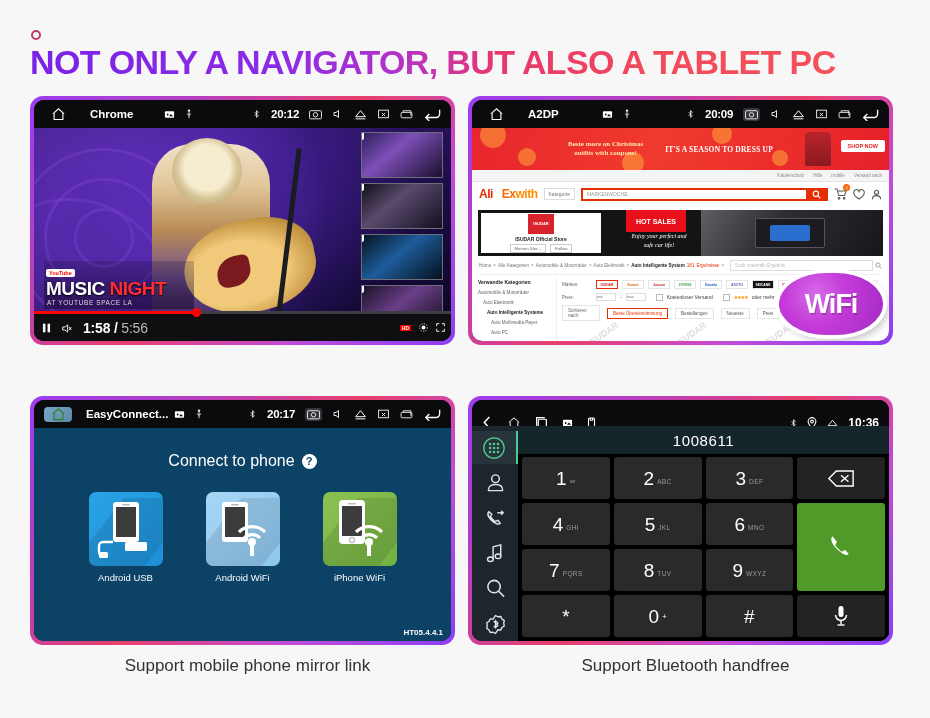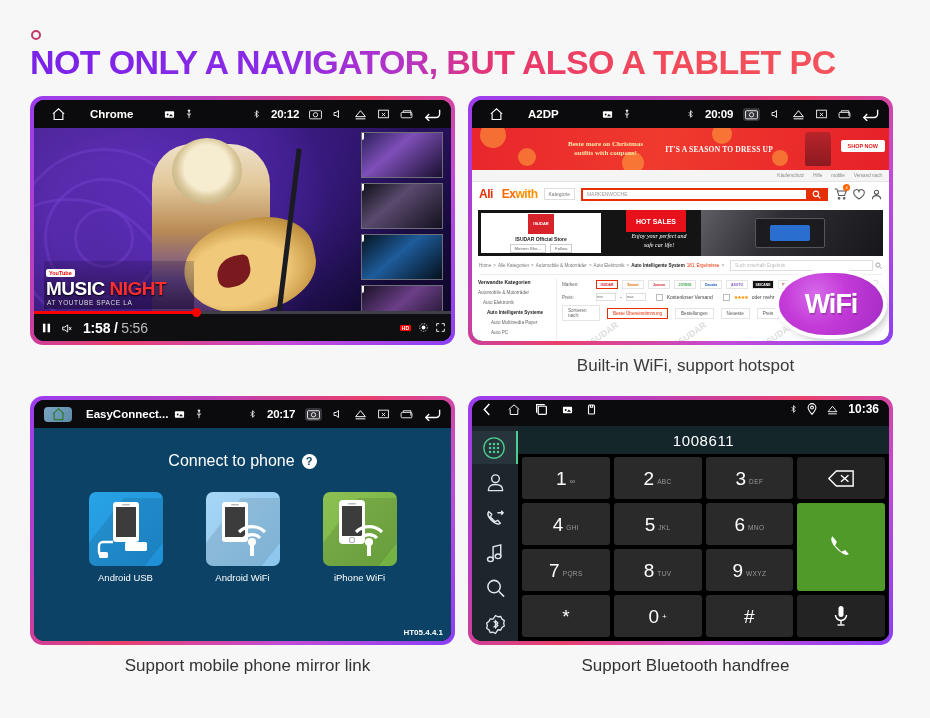--- a/index.html
+++ b/index.html
@@ -223,21 +223,21 @@
   .ec-ico { width:74px; height:74px; border-radius:7px; position:relative; overflow:hidden; }
   .ec-ico.usb  { background: linear-gradient(135deg,#29a3e6 0%,#1e8fd6 100%); }
   .ec-ico.awifi{ background: linear-gradient(135deg,#a7d6f5 0%,#8cc6ee 100%); }
   .ec-ico.iwifi{ background: linear-gradient(135deg,#8cc152 0%,#72b042 100%); }
   .ec-shadow { position:absolute; right:-6px; top:6px; width:74px; height:74px;
                background: rgba(0,0,0,.10); transform: skewX(-38deg); }
   .ec-lbl { color:#fff; font-size:9.5px; margin-top:6px; }
   .ec-ver { position:absolute; right:8px; bottom:4px; color:#fff; font-size:8px; font-weight:bold; }
 
   
-  .ph-bar { height:26px; background:#0b0b0d; display:flex; align-items:flex-end; padding:16px 10px; color:#fff; }
+  .ph-bar { height:26px; background:#0b0b0d; display:flex; align-items:flex-start; padding:16px 10px; color:#fff; }
   .ph-bar .left { display:flex; gap:14px; align-items:center; }
   .ph-bar .right { margin-left:auto; display:flex; gap:9px; align-items:center; }
   .ph-time { font-size:12px; font-weight:bold; }
   .ph-body { position:absolute; inset:26px 0 0 0; background:#0d0d0f; display:flex; }
   .ph-side { width:46px; background:#1c262c; display:flex; flex-direction:column; align-items:center; padding-top:5px; gap:2px; position:relative; }
   .ph-side-item { width:46px; height:34px; display:flex; align-items:center; justify-content:center; color:#dfe6e9; }
   .ph-side-item.active { background:#27343b; border-right:2px solid #4ccf8e; }
   .ph-main { flex:1; display:flex; flex-direction:column; background:#15262b; }
   .ph-number { height:28px; display:flex; align-items:center; justify-content:center;
                color:#fff; font-size:15px; background:#15262b; letter-spacing:.6px; }
@@ -643,21 +643,20 @@
             </div>
           </div>
 
           <div class="wifi-badge">
             <span><span>Wi</span><span class="fi">Fi</span></span>
           </div>
         </div>
 
       </div>
     </div>
-    <div class="caption">Built-in WiFi, support hotspot</div>
   </div>
 
   <div class="cell c3">
     <div class="device">
       <div class="screen">
 
         <div class="statusbar">
           <span class="sb-home ic" style="background:linear-gradient(135deg,#7aa6c2,#5c8aa8);border-radius:4px">
             <svg width="15" height="15" viewBox="0 0 24 24" fill="none" stroke="#2e7d32" stroke-width="2">
                 <path d="M3 11 12 3l9 8"></path>

